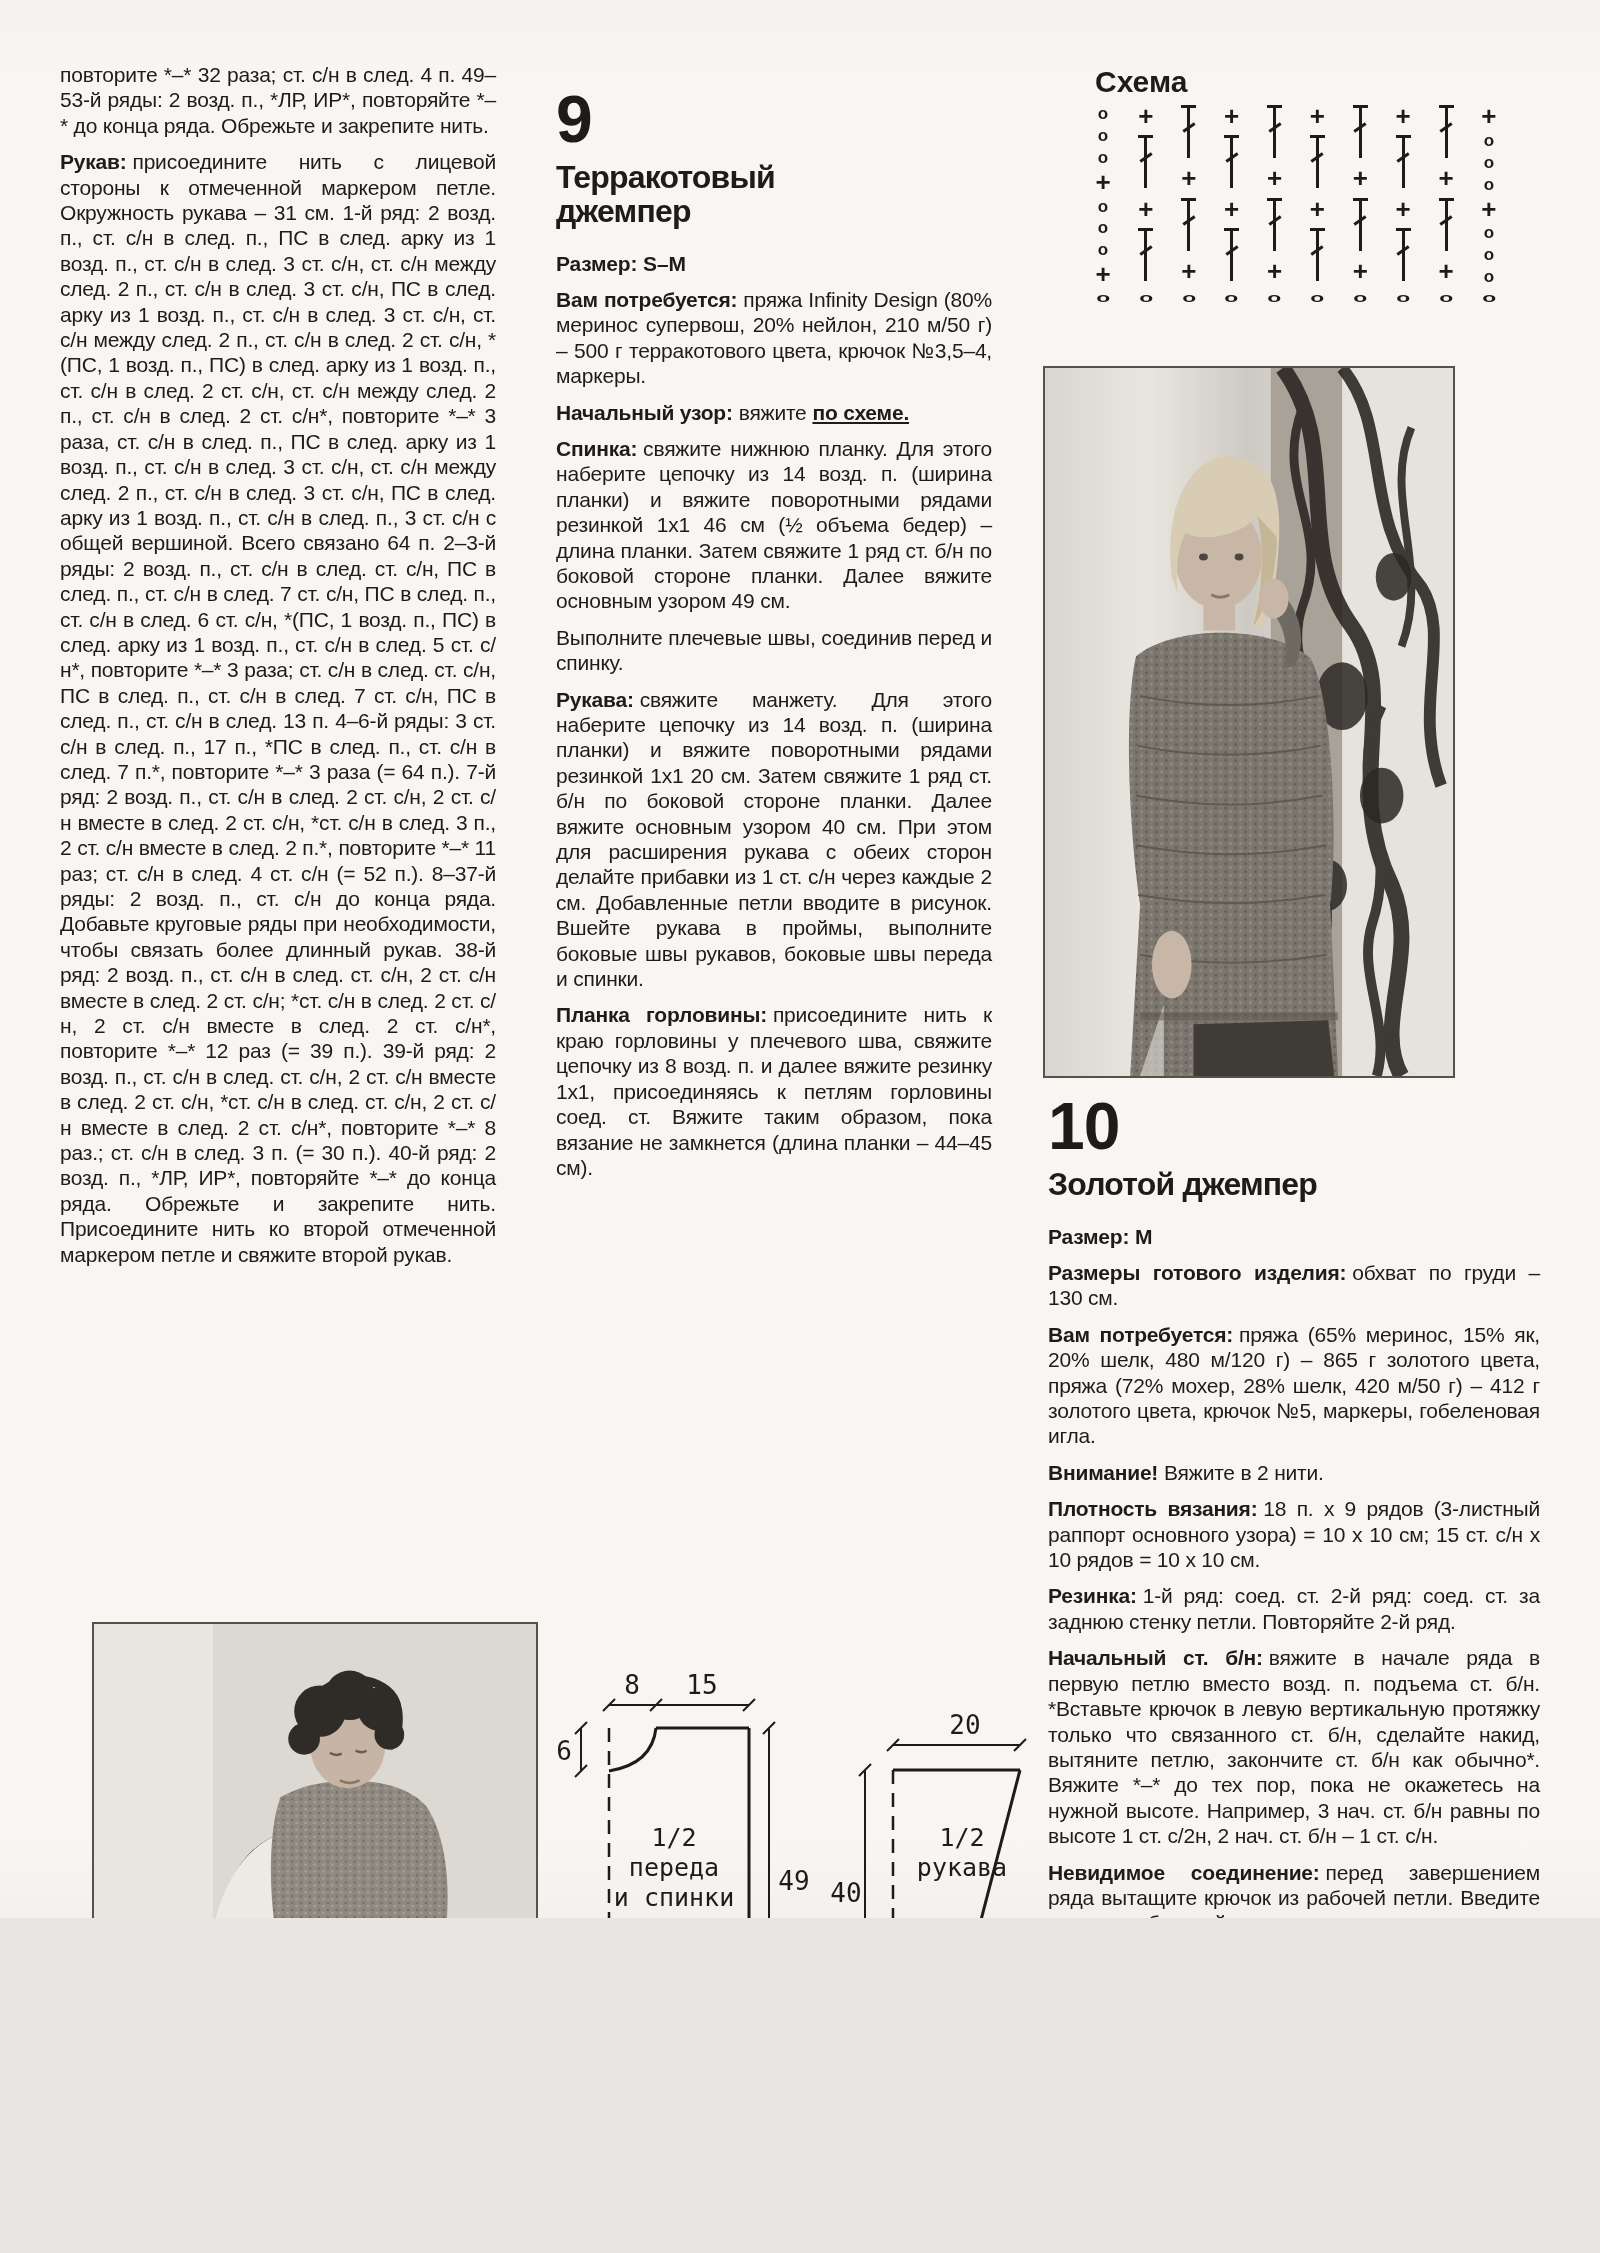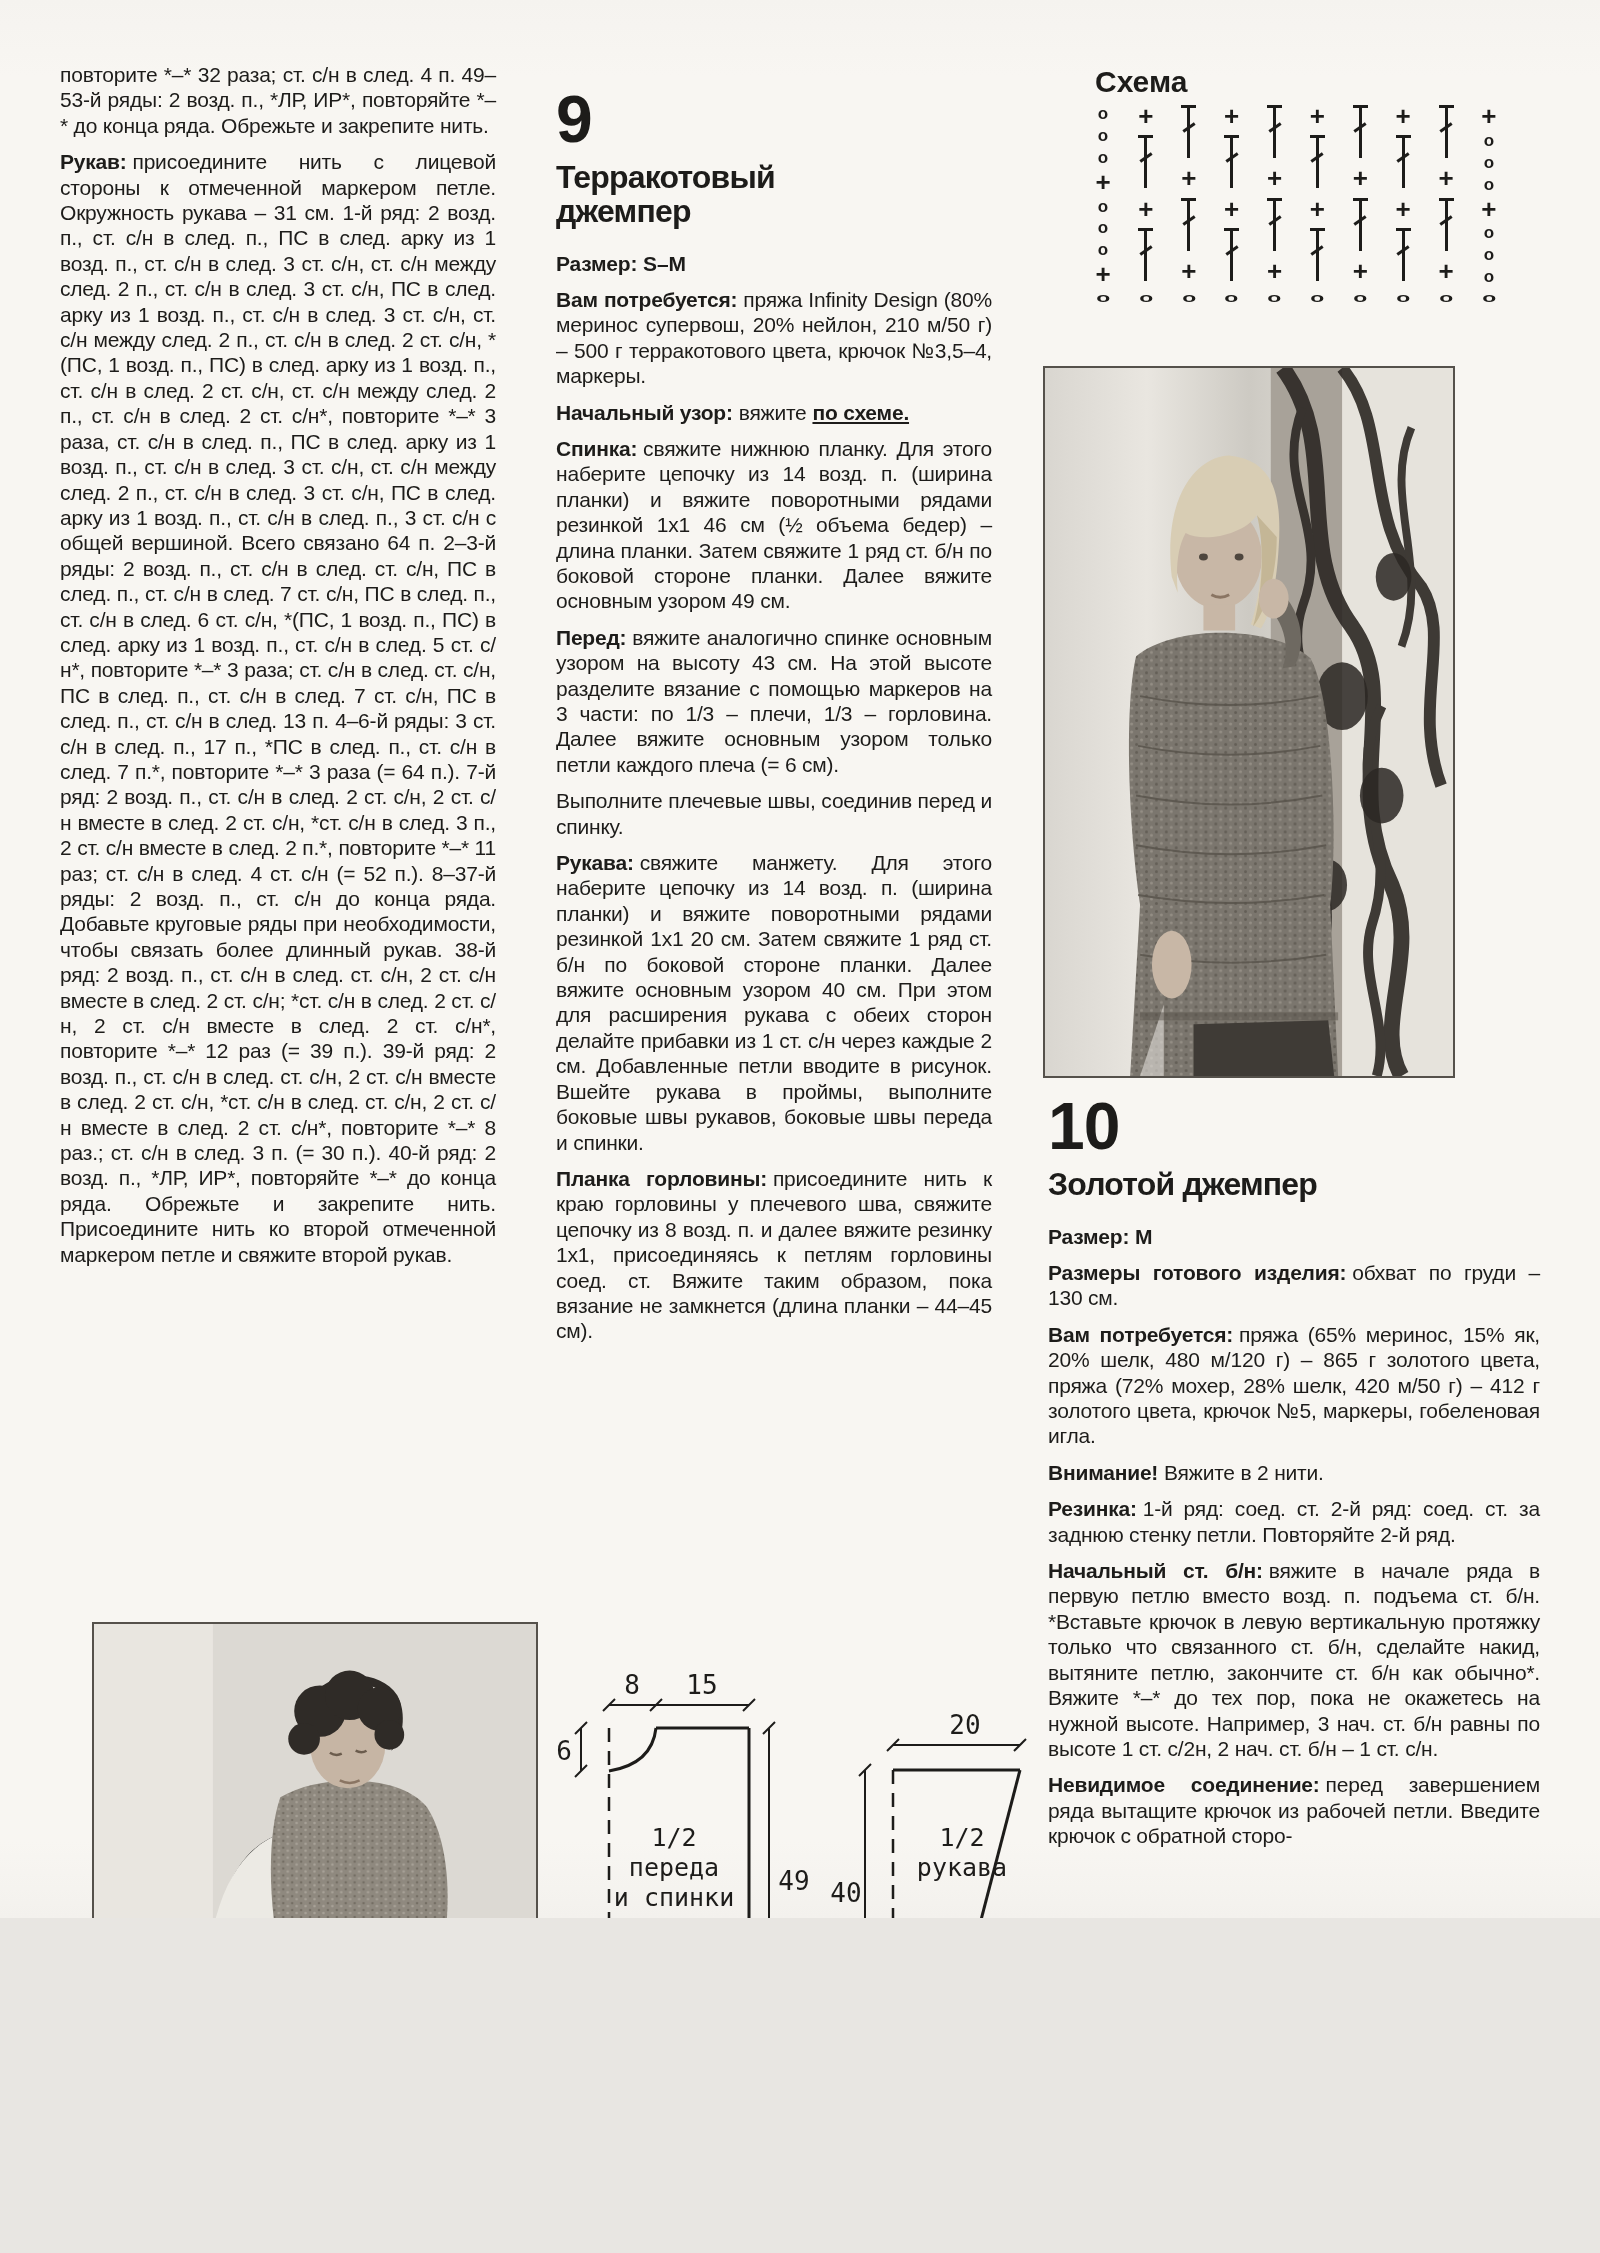--- a/index.html
+++ b/index.html
@@ -88,21 +88,20 @@
 
   <div class="page-num">14</div>
 
   <div class="col" style="left:556px;top:88px;width:436px;">
     <div class="pattern-num">9</div>
     <div class="pattern-title" style="width:320px;">Терракотовый джемпер</div>
     <p class="allbold"><b>Размер:</b><span>S–M</span></p>
     <p><b>Вам потребуется:</b><span>пряжа Infinity Design (80% меринос супервош, 20% нейлон, 210 м/50 г) – 500 г терракотового цвета, крючок №3,5–4, маркеры.</span></p>
     <p><b>Начальный узор:</b><span>вяжите</span><b class="tailb">по схеме.</b></p>
     <p><b>Спинка:</b><span>свяжите нижнюю планку. Для этого наберите цепочку из 14 возд. п. (ширина планки) и вяжите поворотными рядами резинкой 1х1 46 см (½ объема бедер) – длина планки. Затем свяжите 1 ряд ст. б/н по боковой стороне планки. Далее вяжите основным узором 49 см.</span></p>
-    <p><b>Перед:</b><span>вяжите аналогично спинке основным узором на высоту 43 см. На этой высоте разделите вязание с помощью маркеров на 3 части: по 1/3 – плечи, 1/3 – горловина. Далее вяжите основным узором только петли каждого плеча (= 6 см).</span></p>
     <p><b></b><span>Выполните плечевые швы, соединив перед и спинку.</span></p>
     <p><b>Рукава:</b><span>свяжите манжету. Для этого наберите цепочку из 14 возд. п. (ширина планки) и вяжите поворотными рядами резинкой 1х1 20 см. Затем свяжите 1 ряд ст. б/н по боковой стороне планки. Далее вяжите основным узором 40 см. При этом для расширения рукава с обеих сторон делайте прибавки из 1 ст. с/н через каждые 2 см. Добавленные петли вводите в рисунок. Вшейте рукава в проймы, выполните боковые швы рукавов, боковые швы переда и спинки.</span></p>
     <p><b>Планка горловины:</b><span>присоедините нить к краю горловины у плечевого шва, свяжите цепочку из 8 возд. п. и далее вяжите резинку 1х1, присоединяясь к петлям горловины соед. ст. Вяжите таким образом, пока вязание не замкнется (длина планки – 44–45 см).</span></p>
   </div>
 
   <div class="diagram" style="left:556px;top:1650px;width:270px;height:500px;">
     <svg viewBox="0 0 270 500" width="270" height="500">
       <g stroke="#1d1c1a" stroke-width="3" fill="none">
         <line x1="100" y1="78" x2="193" y2="78"></line>
         <line x1="193" y1="78" x2="193" y2="416"></line>
@@ -325,18 +324,19 @@
     </svg>
   </div>
 
   <div class="col" style="left:1048px;top:1095px;width:492px;">
     <div class="pattern-num">10</div>
     <div class="pattern-title">Золотой джемпер</div>
     <p class="allbold"><b>Размер:</b><span>М</span></p>
     <p><b>Размеры готового изделия:</b><span>обхват по груди – 130 см.</span></p>
     <p><b>Вам потребуется:</b><span>пряжа (65% меринос, 15% як, 20% шелк, 480 м/120 г) – 865 г золотого цвета, пряжа (72% мохер, 28% шелк, 420 м/50 г) – 412 г золотого цвета, крючок №5, маркеры, гобеленовая игла.</span></p>
     <p><b>Внимание!</b><span>Вяжите в 2 нити.</span></p>
+    <p><b>Плотность вязания:</b><span>18 п. х 9 рядов (3-листный раппорт основного узора) = 10 х 10 см; 15 ст. с/н х 10 рядов = 10 х 10 см.</span></p>
     <p><b>Резинка:</b><span>1-й ряд: соед. ст. 2-й ряд: соед. ст. за заднюю стенку петли. Повторяйте 2-й ряд.</span></p>
     <p><b>Начальный ст. б/н:</b><span>вяжите в начале ряда в первую петлю вместо возд. п. подъема ст. б/н. *Вставьте крючок в левую вертикальную протяжку только что связанного ст. б/н, сделайте накид, вытяните петлю, закончите ст. б/н как обычно*. Вяжите *–* до тех пор, пока не окажетесь на нужной высоте. Например, 3 нач. ст. б/н равны по высоте 1 ст. с/2н, 2 нач. ст. б/н – 1 ст. с/н.</span></p>
     <p><b>Невидимое соединение:</b><span>перед завершением ряда вытащите крючок из рабочей петли. Введите крючок с обратной сторо-</span></p>
   </div>
 
 </div>
 
 </body></html>

